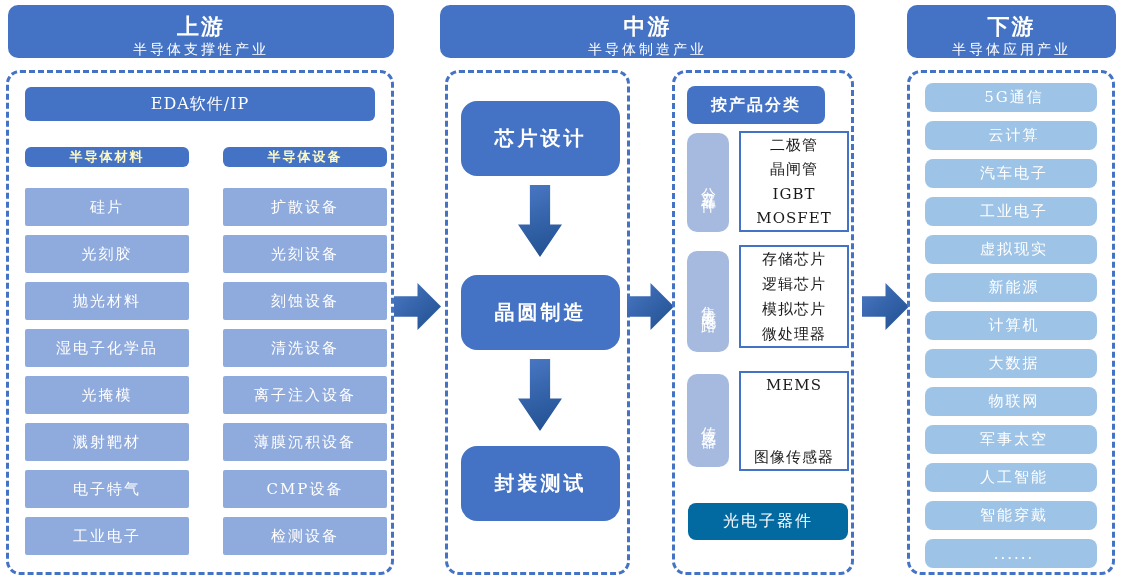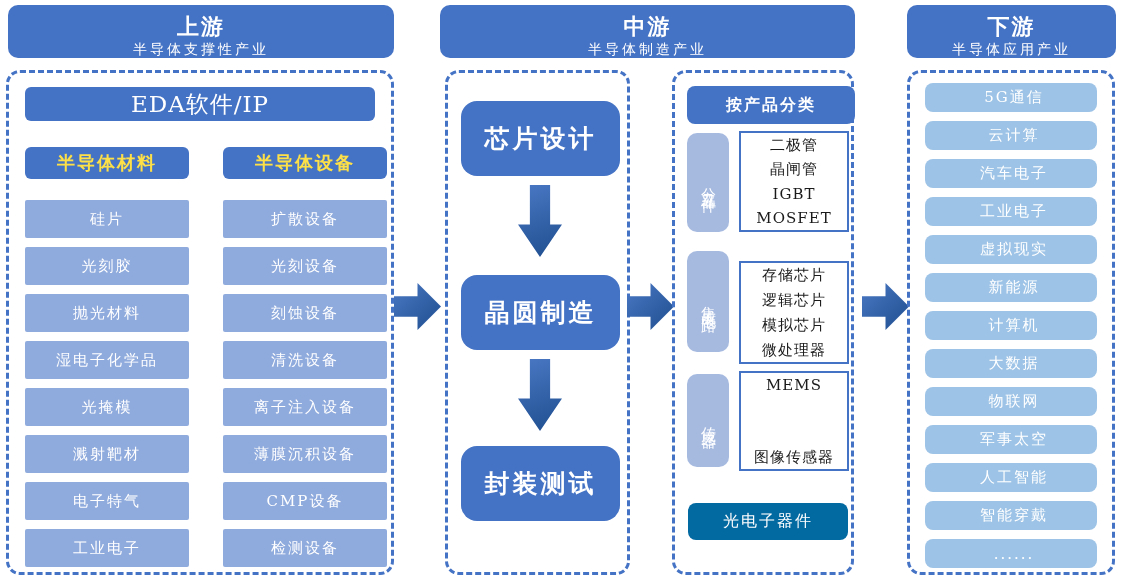--- a/index.html
+++ b/index.html
@@ -37,42 +37,42 @@
     border-radius: 14px;
   }
   .dash-up    { left: 6px;   top: 70px; width: 388px; height: 505px; }
   .dash-flow  { left: 445px; top: 70px; width: 185px; height: 505px; }
   .dash-class { left: 672px; top: 70px; width: 182px; height: 505px; }
   .dash-down  { left: 907px; top: 70px; width: 208px; height: 505px; }
   
   .eda-bar {
     position: absolute; left: 16px; top: 14px; width: 350px; height: 34px;
     background: #4472C4; border-radius: 6px; color: #fff;
-    font-size: 23px; display: flex; align-items: center; justify-content: center;
+    font-size: 16px; display: flex; align-items: center; justify-content: center;
     letter-spacing: 1px;
   }
   .sub-col { position: absolute; top: 74px; width: 164px; }
   .sub-col.materials { left: 16px; }
   .sub-col.equipment { left: 214px; }
   .sub-col-header {
-    height: 32px; background: #4472C4; border-radius: 6px; color: #fde047;
-    font-size: 18px; font-weight: bold; display: flex; align-items: center;
+    height: 20px; background: #4472C4; border-radius: 6px; color: #fef9c3;
+    font-size: 13px; font-weight: bold; display: flex; align-items: center;
     justify-content: center; letter-spacing: 2px; margin-bottom: 21px;
   }
   .item-list { display: flex; flex-direction: column; gap: 9px; }
   .blue-item {
     height: 38px; background: #8FAADC; border-radius: 2px; color: #fff;
     font-size: 15px; display: flex; align-items: center; justify-content: center;
     letter-spacing: 2px;
   }
   
   .flow-box {
     position: absolute; left: 13px; width: 159px; height: 75px;
     background: #4472C4; border-radius: 16px; color: #fff;
-    font-size: 25px; font-weight: bold; letter-spacing: 3px;
+    font-size: 20px; font-weight: bold; letter-spacing: 3px;
     display: flex; align-items: center; justify-content: center;
   }
   .flow-box.f1 { top: 28px; }
   .flow-box.f2 { top: 202px; }
   .flow-box.f3 { top: 373px; }
   .arrow-down {
     position: absolute; left: 70px; width: 44px; height: 72px;
     background: linear-gradient(160deg, #4A78C4 0%, #1F4E8F 100%);
     clip-path: polygon(27% 0, 73% 0, 73% 55%, 100% 55%, 50% 100%, 0 55%, 27% 55%);
   }
@@ -82,21 +82,21 @@
     position: absolute; width: 47px; height: 47px;
     background: linear-gradient(135deg, #4A78C4 0%, #1F4E8F 100%);
     clip-path: polygon(0 28%, 50% 28%, 50% 0, 100% 50%, 50% 100%, 50% 72%, 0 72%);
     top: 283px;
   }
   .arrow-right.r1 { left: 394px; }
   .arrow-right.r2 { left: 627px; }
   .arrow-right.r3 { left: 862px; }
   
   .class-header {
-    position: absolute; left: 12px; top: 13px; width: 168px; height: 38px;
+    position: absolute; left: 12px; top: 13px; width: 138px; height: 38px;
     background: #4472C4; border-radius: 8px; color: #fff;
     font-size: 16px; font-weight: bold; letter-spacing: 2px;
     display: flex; align-items: center; justify-content: center;
   }
   .cat-box {
     position: absolute; left: 12px; width: 42px;
     background: #A6BAE0; border-radius: 10px; color: #fff;
     font-size: 15px; letter-spacing: 4px;
     writing-mode: vertical-rl; text-orientation: upright;
     display: flex; align-items: center; justify-content: center;
@@ -104,21 +104,21 @@
   .cat-box.c1 { top: 60px;  height: 99px; }
   .cat-box.c2 { top: 178px; height: 101px; }
   .cat-box.c3 { top: 301px; height: 93px; }
   .detail-box {
     position: absolute; left: 64px; width: 110px;
     background: #ffffff; border: 2px solid #4472C4;
     display: flex; flex-direction: column; align-items: center; justify-content: space-between;
     color: #1a1a1a; font-size: 15px;
   }
   .detail-box.d1 { top: 58px;  height: 101px; }
-  .detail-box.d2 { top: 188px; height: 103px; }
+  .detail-box.d2 { top: 172px; height: 103px; }
   .detail-box.d3 { top: 298px; height: 100px; }
   .detail-box span { display: block; line-height: 24px; letter-spacing: 1px; }
   .opto-bar {
     position: absolute; left: 13px; top: 430px; width: 160px; height: 37px;
     background: #0369a1; border-radius: 8px; color: #fff; font-size: 16px;
     letter-spacing: 2px; display: flex; align-items: center; justify-content: center;
   }
   
   .app-list {
     position: absolute; left: 15px; top: 10px; width: 172px;

